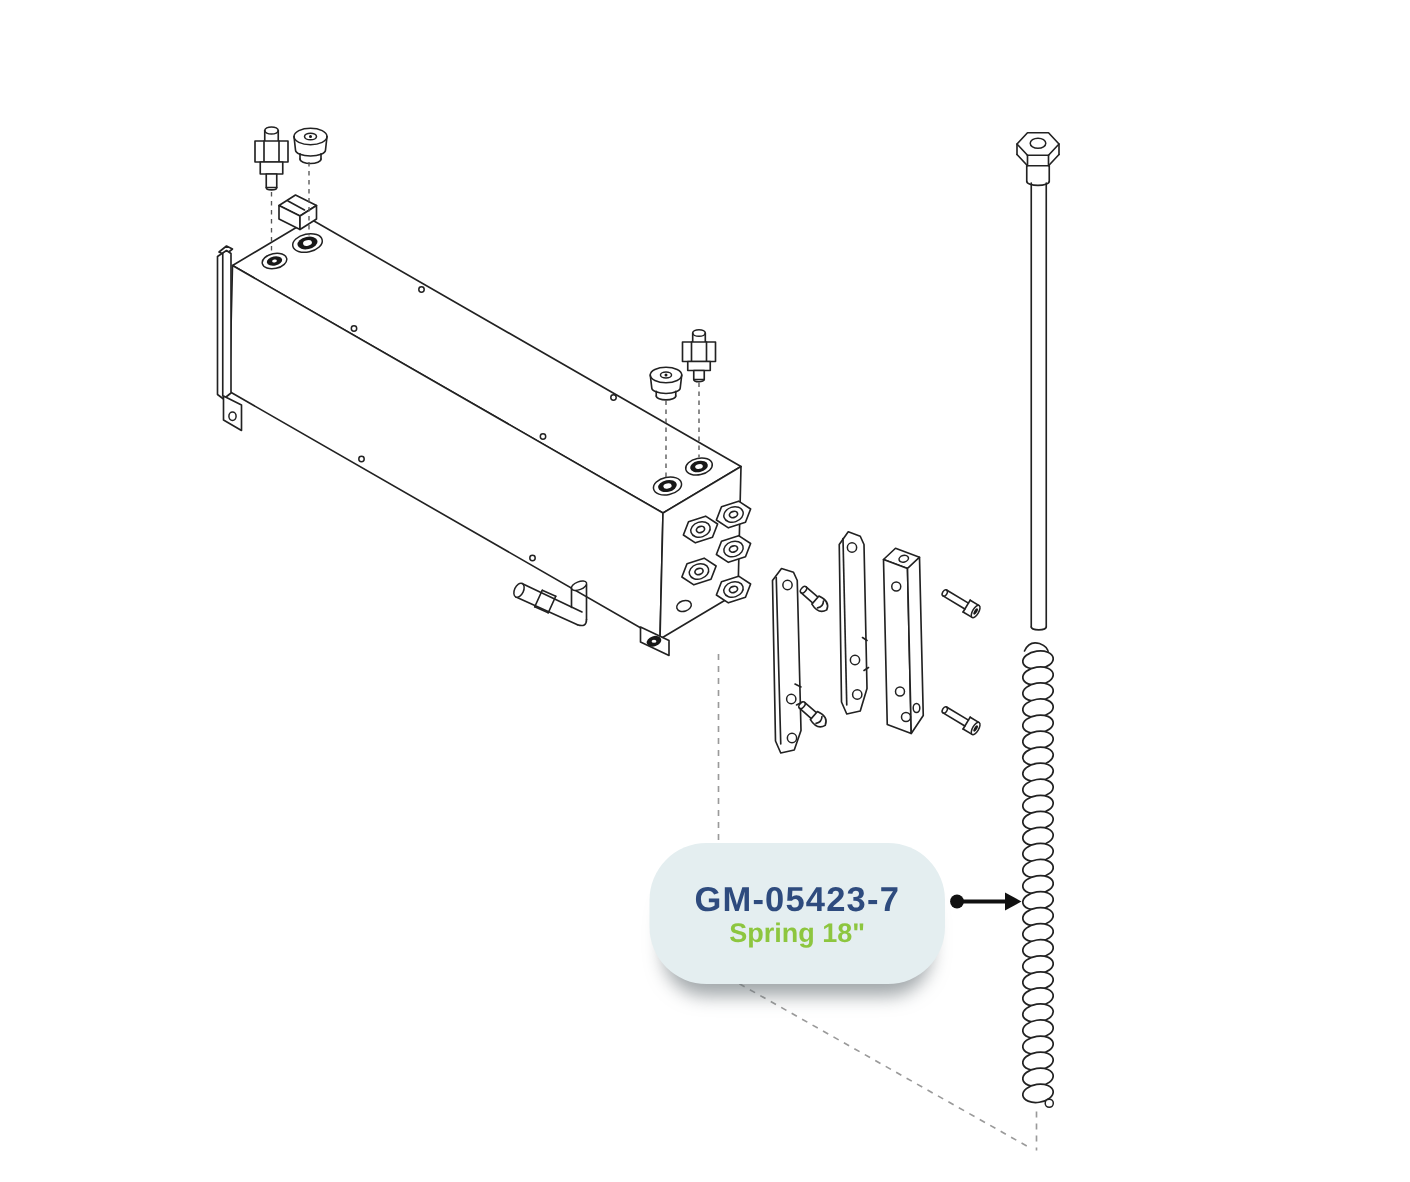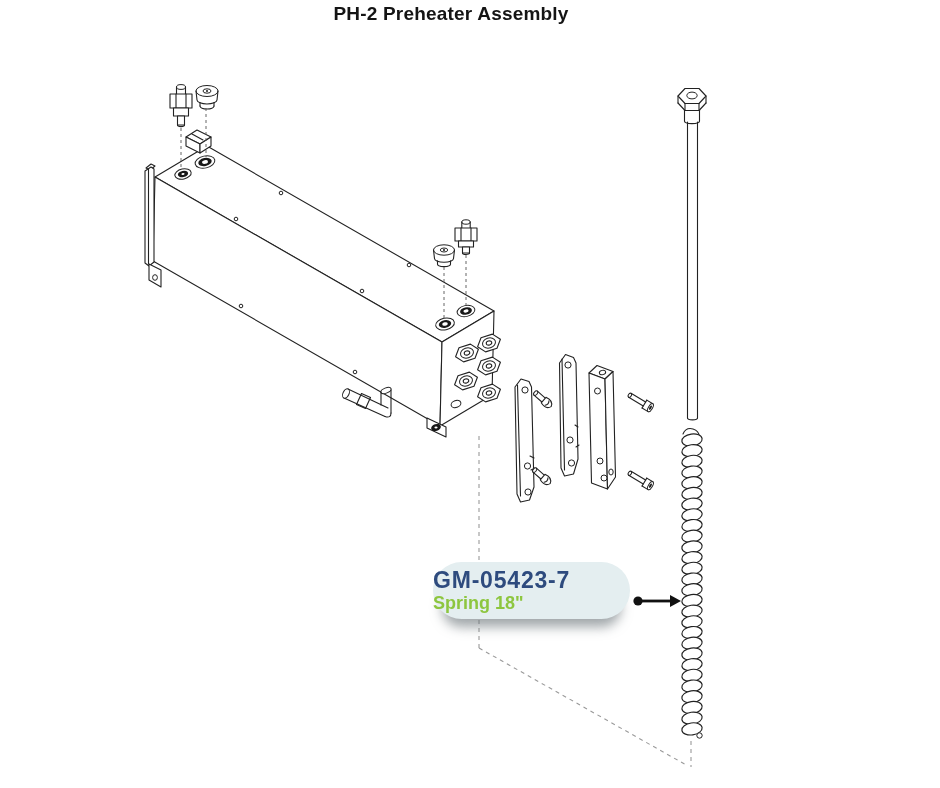--- a/index.html
+++ b/index.html
@@ -9,33 +9,32 @@
          font-size:19px;font-weight:bold;color:#141414;letter-spacing:.2px;}
   svg.art{position:absolute;left:0;top:0;}
   .ln{fill:none;stroke:#222;stroke-width:1.1;stroke-linecap:round;stroke-linejoin:round;}
   .fc{fill:#fff;stroke:#222;stroke-width:1.1;stroke-linejoin:round;}
   .fc2{fill:#fff;stroke:#222;stroke-width:1;}
   .dk{fill:#181818;stroke:none;}
   .wh{fill:#fff;stroke:none;}
   .guide{fill:none;stroke:#9a9a9a;stroke-width:1.1;stroke-dasharray:4 4;}
   .ldr{fill:none;stroke:#555;stroke-width:.9;stroke-dasharray:3 3;}
   #spring-coils ellipse{fill:#fff;stroke:#222;stroke-width:1.15;}
-  .callout{position:absolute;left:433px;top:562px;width:197px;height:57px;border-radius:38px;
-           background:#e4eef0;display:flex;flex-direction:column;
+  .callout{position:absolute;left:433px;top:562px;width:197px;height:94px;border-radius:38px;
+           background:#e4eef0;display:flex;flex-direction:column;align-items:center;
            justify-content:center;gap:2px;
            box-shadow:0 17px 12px -9px rgba(110,120,125,.65);}
   .pn{font-weight:bold;font-size:23px;letter-spacing:.8px;color:#2e4b7e;line-height:1;}
   .pname{font-weight:bold;font-size:18px;color:#8dc63f;line-height:1;}
 </style>
 </head>
 <body>
 
 <div class="stage">
 
-  <div class="title">PH-2 Preheater Assembly</div>
 
   <svg class="art" width="940" height="788" viewBox="0 0 940 788">
 
     <g>
       <polygon class="fc" points="155,177 207,146 494,311 442,342"></polygon>
       <polygon class="fc" points="155,177 442,342 440,426 153,261"></polygon>
       <polygon class="fc" points="442,342 494,311 492,395 440,426"></polygon>
 
       <g transform="rotate(-12 183 174)">
         <ellipse class="fc2" cx="183" cy="174" rx="8.3" ry="5"></ellipse>

